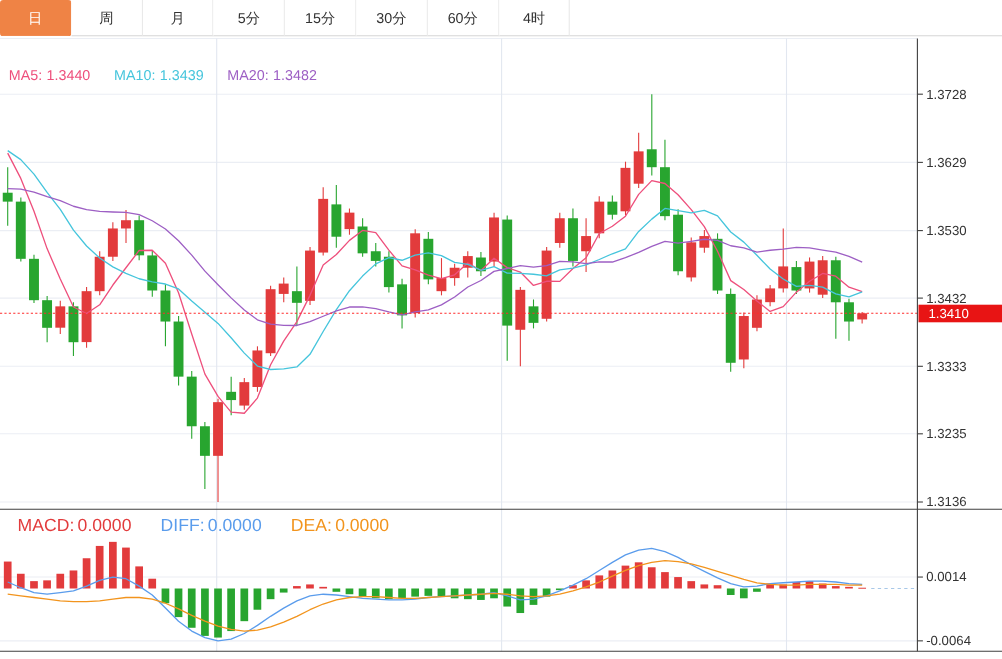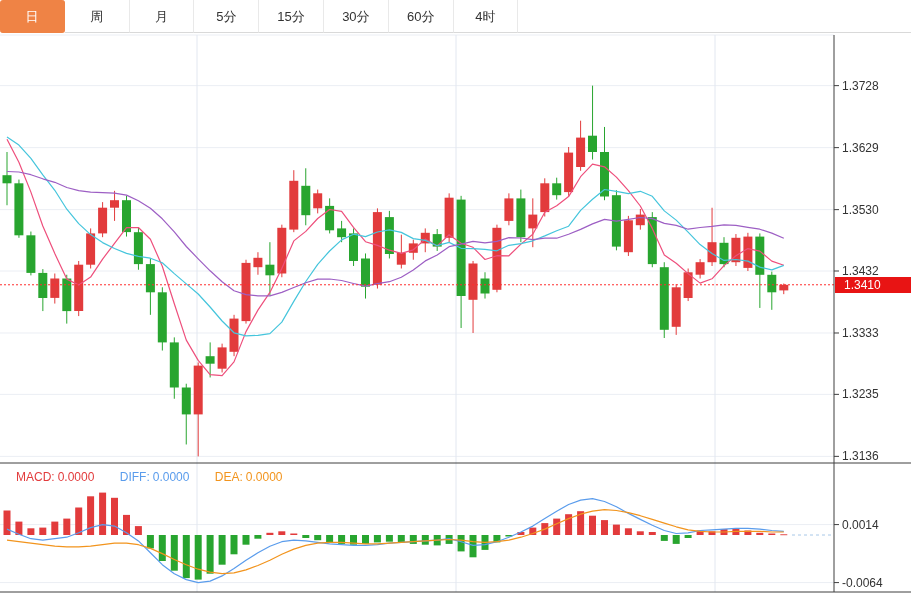--- a/index.html
+++ b/index.html
@@ -17,21 +17,21 @@
   .chart-area{position:absolute;top:0;left:0;width:911px;height:599px;z-index:1;}
   svg{position:absolute;top:0;left:0;}
   
   .row1{position:absolute;top:40px;left:8px;font-size:13px;z-index:4;white-space:nowrap;}
   .row1 .lbl{color:#222;}
   .row1 .val{color:#e23b3c;margin-right:13px;}
   .row2{position:absolute;top:61px;left:8px;font-size:13px;z-index:4;white-space:nowrap;}
   .row2 .pair{margin-right:18px;}
   .row2 .l{margin-right:4px;}
   .c-ma5{color:#ee4f7c;} .c-ma10{color:#45c5dc;} .c-ma20{color:#9d5fc4;}
-  .macd-legend{position:absolute;top:470px;left:16px;font-size:12px;z-index:4;white-space:nowrap;}
+  .macd-legend{position:absolute;top:470px;left:16px;font-size:16px;z-index:4;white-space:nowrap;}
   .macd-legend .pair{margin-right:22px;}
   .macd-legend .l{margin-right:3px;}
   .c-macd{color:#e23b3c;} .c-diff{color:#5a9cec;} .c-dea{color:#f2941d;}
   .price-tag{position:absolute;top:277px;left:835px;width:76px;height:16px;
              line-height:16px;background:#e81414;color:#fff;font-size:12px;
              padding-left:9px;box-sizing:border-box;z-index:5;}
 </style>
 </head>
 <body>
 
@@ -298,20 +298,25 @@
           <line x1="834" y1="456.37295999999907" x2="839" y2="456.37295999999907" stroke="#3f3f3f" stroke-width="1"></line>
           <text x="842" y="460.37295999999907" font-size="12" fill="#333333" font-family="&quot;Liberation Sans&quot;,sans-serif">1.3136</text>
           <line x1="834" y1="524.5896" x2="839" y2="524.5896" stroke="#3f3f3f" stroke-width="1"></line>
           <text x="842" y="528.5896" font-size="12" fill="#333333" font-family="&quot;Liberation Sans&quot;,sans-serif">0.0014</text>
           <line x1="834" y1="582.5904" x2="839" y2="582.5904" stroke="#3f3f3f" stroke-width="1"></line>
           <text x="842" y="586.5904" font-size="12" fill="#333333" font-family="&quot;Liberation Sans&quot;,sans-serif">-0.0064</text>
         </g>
       </svg>
 
 
+    <div class="row2">
+      <span class="pair c-ma5"><span class="l">MA5:</span><span>1.3440</span></span>
+      <span class="pair c-ma10"><span class="l">MA10:</span><span>1.3439</span></span>
+      <span class="pair c-ma20"><span class="l">MA20:</span><span>1.3482</span></span>
+    </div>
 
     <div class="macd-legend">
       <span class="pair c-macd"><span class="l">MACD:</span><span>0.0000</span></span>
       <span class="pair c-diff"><span class="l">DIFF:</span><span>0.0000</span></span>
       <span class="pair c-dea"><span class="l">DEA:</span><span>0.0000</span></span>
     </div>
 
     <div class="price-tag">1.3410</div>
   </div>
 

